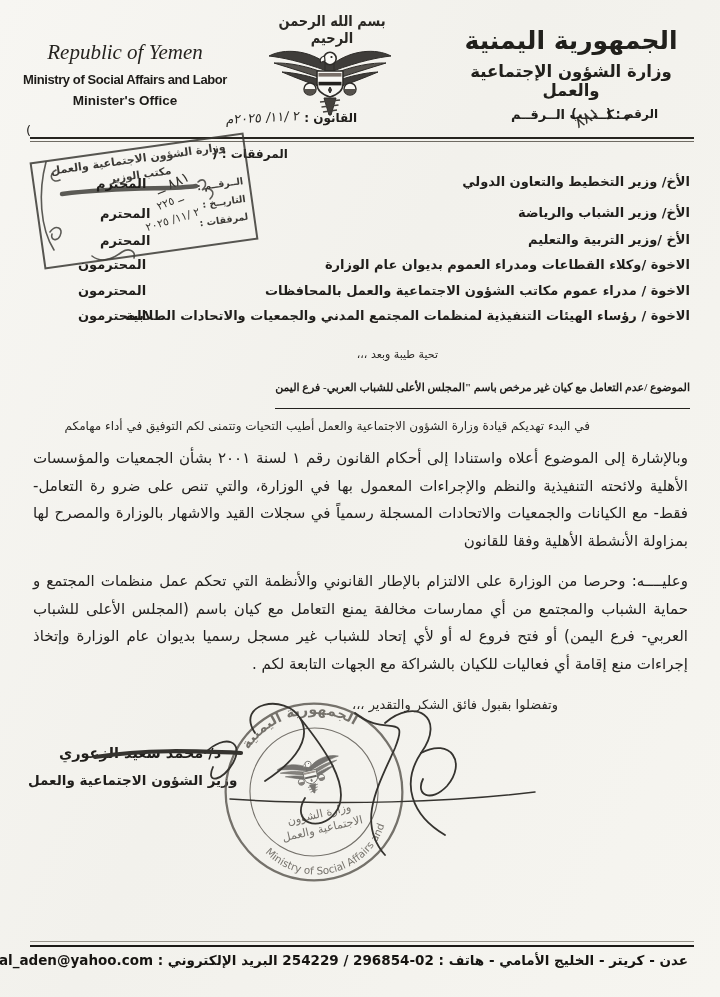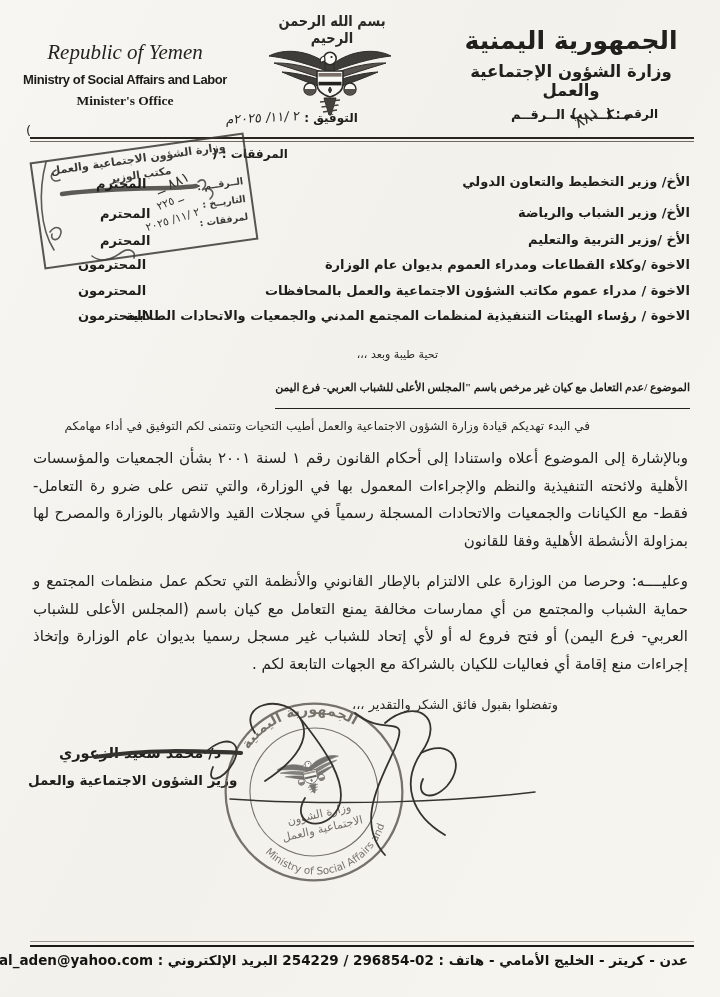--- a/index.html
+++ b/index.html
@@ -6,21 +6,21 @@
   .page{position:relative;width:720px;height:997px;overflow:hidden;
         background:linear-gradient(115deg,#f7f6f2 0%,#f2f1ec 45%,#f6f5f0 100%);
         font-family:"DejaVu Sans",sans-serif;color:#201e1b;}
   .abs{position:absolute;}
   .rtl{direction:rtl;}
   .b{font-weight:bold;}
   
   .eng{left:18px;top:34px;width:214px;text-align:center;}
   .eng-l1{font-family:"Liberation Serif",serif;font-style:italic;font-size:21px;color:#262420;margin-top:6px;}
   .eng-l2{font-family:"Liberation Sans",sans-serif;font-weight:bold;font-size:13px;letter-spacing:-0.4px;margin-top:7px;color:#1d1b18;}
-  .eng-l3{font-family:Liberation Serif, serif;font-weight:bold;font-size:13.5px;margin-top:6px;color:#1d1b18;}
+  .eng-l3{font-family:Liberation Sans, sans-serif;font-weight:bold;font-size:13.5px;margin-top:6px;color:#1d1b18;}
   
   .arb{right:18px;top:26px;width:262px;text-align:center;}
   .arb-l1{font-size:25px;font-weight:bold;letter-spacing:1px;color:#21201c;}
   .arb-l2{font-size:16.5px;font-weight:bold;margin-top:7px;color:#21201c;}
   .arb-l3{font-size:13px;font-weight:bold;margin-top:7px;color:#21201c;}
   .refline{right:62px;top:107px;font-size:12px;font-weight:bold;text-align:center;}
   .refnum{right:120px;top:108px;font-size:16px;color:#33312d;transform:rotate(-28deg);}
   .hand{font-weight:normal;}
   .dateline{left:226px;top:110px;width:184px;font-size:12px;font-weight:bold;text-align:left;}
   .dateval{display:inline-block;transform:rotate(-3deg) skewX(-8deg);font-weight:normal;font-size:13px;color:#2c2a26;}
@@ -97,21 +97,21 @@
   <div class="abs rtl arb">
     <div class="arb-l1">الجمهورية اليمنية</div>
     <div class="arb-l2">وزارة الشؤون الإجتماعية والعمل</div>
     <div class="arb-l3">مــكــتــب الــرقــم</div>
   </div>
 
   <div class="abs rtl refline">الرقم : (&nbsp;&nbsp;&nbsp;&nbsp;&nbsp;&nbsp;&nbsp;)</div>
   <div class="abs rtl refnum hand">٨٨١</div>
 
   <div class="abs rtl dateline">
-    <span>التوفيق :</span>
+    <span>القانون :</span>
     <span class="dateval">٢ /١١/ ٢٠٢٥م</span>
   </div>
 
   <div class="abs rtl attline">المرفقات : (</div>
   <div class="abs attparen">(</div>
 
   <div class="abs hr-top"></div>
 
   <div class="abs rtl rstamp">
     <div class="abs rs-t1">وزارة الشؤون الاجتماعية والعمل</div>

